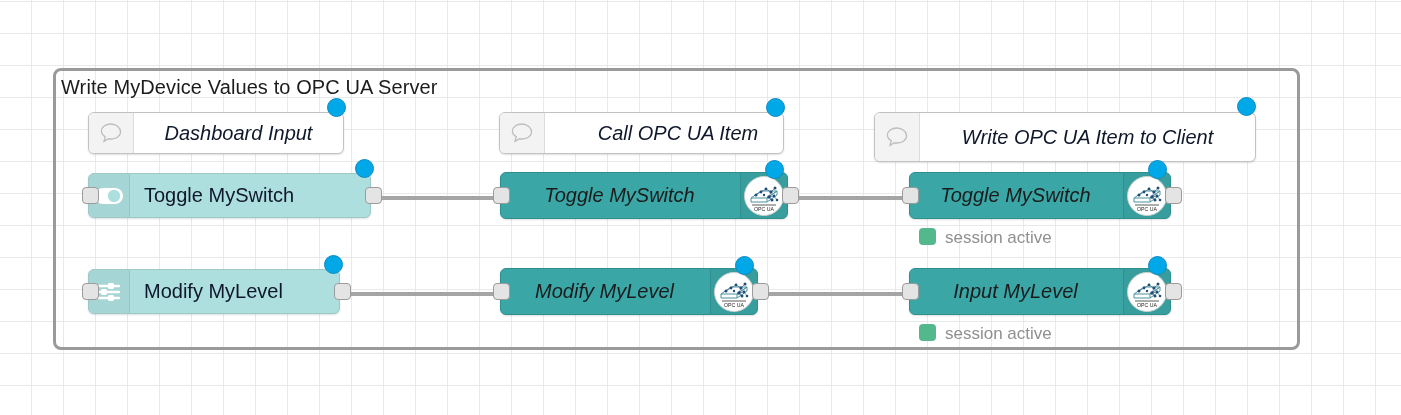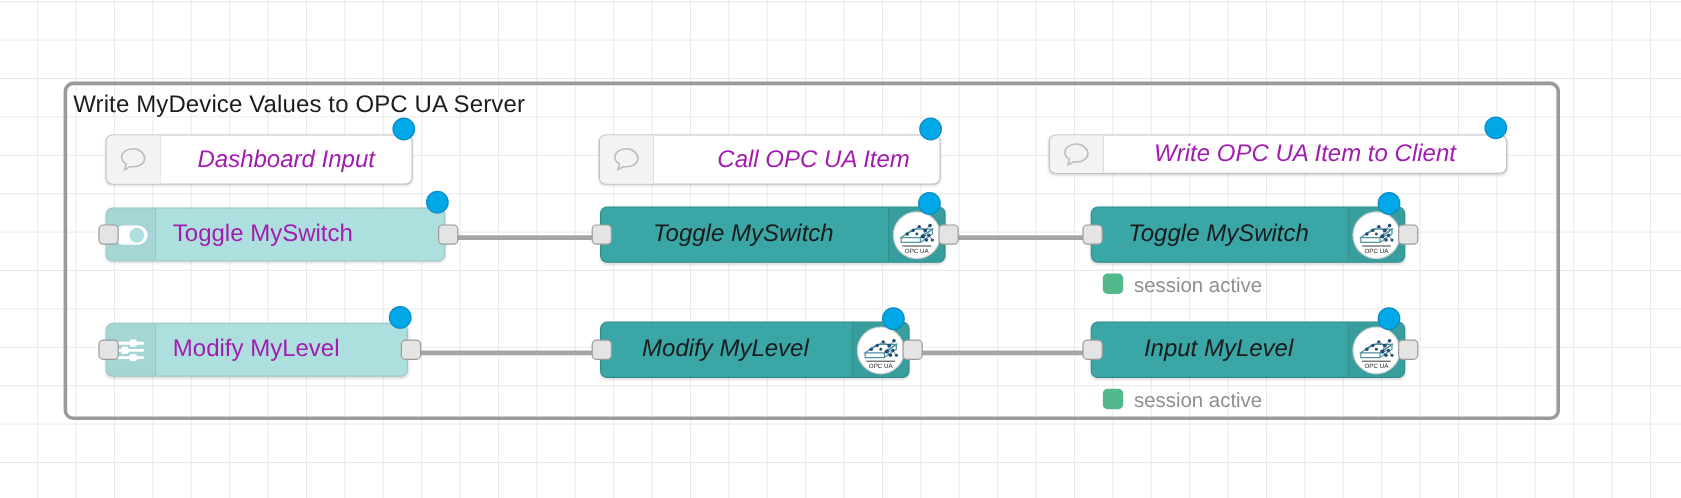--- a/index.html
+++ b/index.html
@@ -35,21 +35,21 @@
   
   .wire{position:absolute;height:4px;background:#a5a5a5;border-radius:2px;}
   
   .node{
     position:absolute;box-sizing:border-box;
     border:1px solid #a8a8a8;border-radius:6px;
     display:flex;align-items:center;
     box-shadow:0 1px 2px rgba(0,0,0,.13);
   }
   .node .label{
-    flex:1;text-align:center;font-size:20px;color:#a21caf;
+    flex:1;text-align:center;font-size:20px;color:#0f172a;
     white-space:nowrap;overflow:hidden;
   }
   .node .label.ital{font-style:italic;}
   
   .node.comment{background:#ffffff;border-color:#c2c2c2;}
   .node.comment .iconbox{
     width:44px;height:100%;border-right:1px solid #dcdcdc;
     background:#f3f3f3;border-radius:5px 0 0 5px;
     display:flex;align-items:center;justify-content:center;
   }
@@ -118,21 +118,21 @@
   <div class="node comment" style="left:499px;top:112px;width:285px;height:42px;gap:28px;">
     <div class="iconbox">
       <svg width="24" height="22" viewBox="0 0 24 22" aria-hidden="true">
         <path d="M12 2C6.6 2 2.4 5.1 2.4 9c0 2.3 1.5 4.3 3.8 5.6L5 19.4l4.5-2.6c.8.15 1.65.2 2.5.2 5.4 0 9.6-3.1 9.6-7S17.4 2 12 2z" fill="none" stroke="#bdbdbd" stroke-width="1.3"></path>
       </svg>
     </div>
     <div class="label ital">Call OPC UA Item</div>
   </div>
   <div class="dot-changed" style="left:766px;top:98px;"></div>
 
-  <div class="node comment" style="left:874px;top:112px;width:382px;height:33px;justify-content:center;">
+  <div class="node comment" style="left:874px;top:112px;width:382px;height:50px;justify-content:center;">
     <div class="iconbox">
       <svg width="24" height="22" viewBox="0 0 24 22" aria-hidden="true">
         <path d="M12 2C6.6 2 2.4 5.1 2.4 9c0 2.3 1.5 4.3 3.8 5.6L5 19.4l4.5-2.6c.8.15 1.65.2 2.5.2 5.4 0 9.6-3.1 9.6-7S17.4 2 12 2z" fill="none" stroke="#bdbdbd" stroke-width="1.3"></path>
       </svg>
     </div>
     <div class="label ital">Write OPC UA Item to Client</div>
   </div>
   <div class="dot-changed" style="left:1237px;top:97px;"></div>
 
   <div class="node dash" style="left:88px;top:173px;width:283px;height:45px;">

